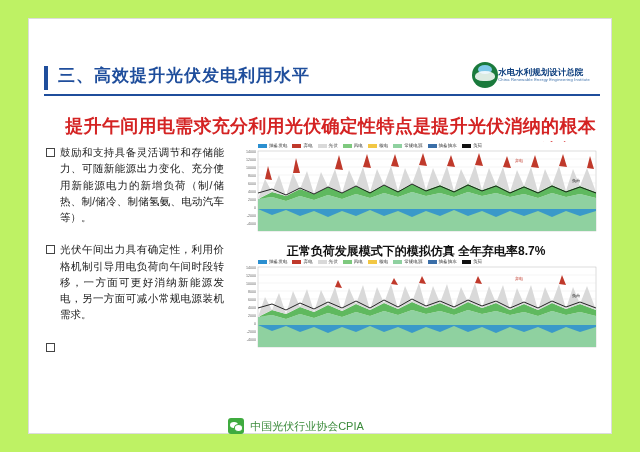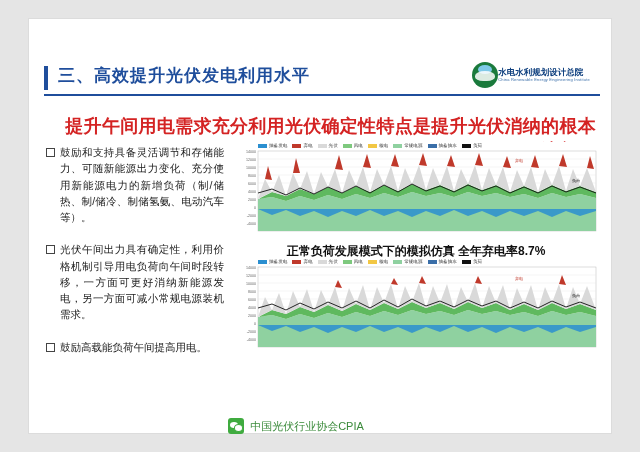--- a/index.html
+++ b/index.html
@@ -7,21 +7,21 @@
     padding: 0;
     background: #b8b8b8;
   }
   body {
     font-family: "Liberation Sans", sans-serif;
   }
   .slide {
     position: relative;
     width: 640px;
     height: 452px;
-    background: #e5e5e5;
+    background: #bef264;
     overflow: hidden;
     margin: 0 auto;
   }
   .page-frame {
     position: absolute;
     left: 28px;
     top: 18px;
     width: 584px;
     height: 416px;
     border: 1px solid #dcdcdc;
@@ -272,21 +272,20 @@
     <div class="bullet">
       <div class="bullet-box"></div>
       <div class="bullet-text">鼓励和支持具备灵活调节和存储能力、可随新能源出力变化、充分使用新能源电力的新增负荷（制/储热、制/储冷、制储氢氨、电动汽车等）。</div>
     </div>
     <div class="bullet">
       <div class="bullet-box"></div>
       <div class="bullet-text">光伏午间出力具有确定性，利用价格机制引导用电负荷向午间时段转移，一方面可更好消纳新能源发电，另一方面可减小常规电源装机需求。</div>
     </div>
     <div class="bullet">
       <div class="bullet-box"></div>
-      <div class="bullet-text">鼓励高载能负荷午间提高用电。</div>
     </div>
   </div>
 
   <div class="chart-panel chart-1">
     <div class="legend">
       <div class="legend-item">
           <span class="legend-swatch" style="background:#2b8fd0"></span>
           <span class="legend-label">抽蓄发电</span>
         </div>
       <div class="legend-item">

